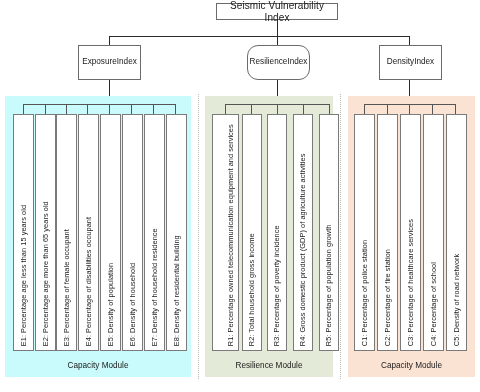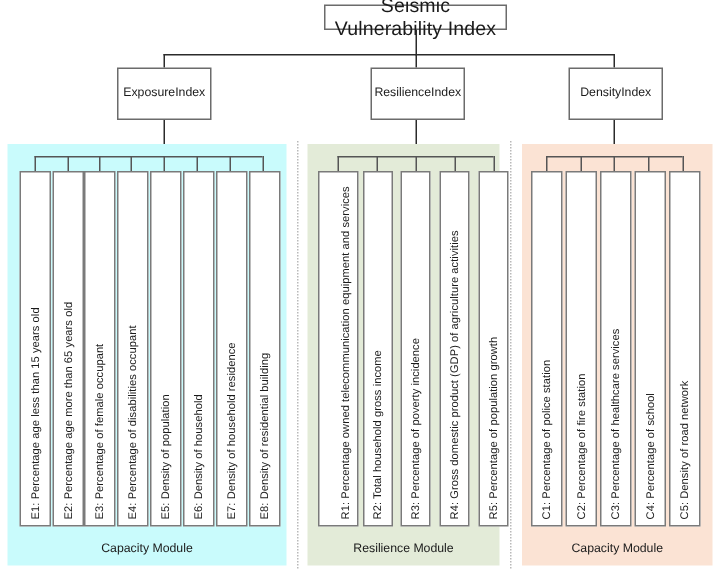--- a/index.html
+++ b/index.html
@@ -29,21 +29,21 @@
     box-sizing: border-box;
     background: #ffffff;
     border: 1px solid #6b6b6b;
     display: flex;
     align-items: center;
     justify-content: center;
     text-align: center;
   }
 
   .root-box {
-    font-size: 13px;
+    font-size: 10px;
     line-height: 1.15;
     letter-spacing: 0.1px;
     padding: 0 5px;
   }
 
   .index-box {
     font-size: 8.2px;
     line-height: 1.3;
     flex-direction: row;
   }
@@ -119,21 +119,21 @@
   <div class="ln ln-h" style="left:109px; top:36px; width:301px; height:1.4px;"></div>
 
   <div class="ln ln-v" style="left:109px; top:36px; width:1.4px; height:10px;"></div>
   <div class="ln ln-v" style="left:277px; top:36px; width:1.4px; height:10px;"></div>
   <div class="ln ln-v" style="left:409px; top:36px; width:1.4px; height:10px;"></div>
 
   <div class="box index-box" style="left:78px; top:45px; width:63px; height:35px;">
     <span>Exposure</span>
     <span>Index</span>
   </div>
-  <div class="box index-box" style="left:247px; top:45px; width:63px; height:35px;">
+  <div class="box index-box" style="left:247px; top:45px; width:63px; height:35px;border-radius:11px;">
     <span>Resilience</span>
     <span>Index</span>
   </div>
   <div class="box index-box" style="left:379px; top:45px; width:63px; height:35px;">
     <span>Density</span>
     <span>Index</span>
   </div>
 
   <div class="ln ln-v" style="left:109px; top:80px; width:1.4px; height:24px;"></div>
   <div class="ln ln-v" style="left:277px; top:80px; width:1.4px; height:24px;"></div>

